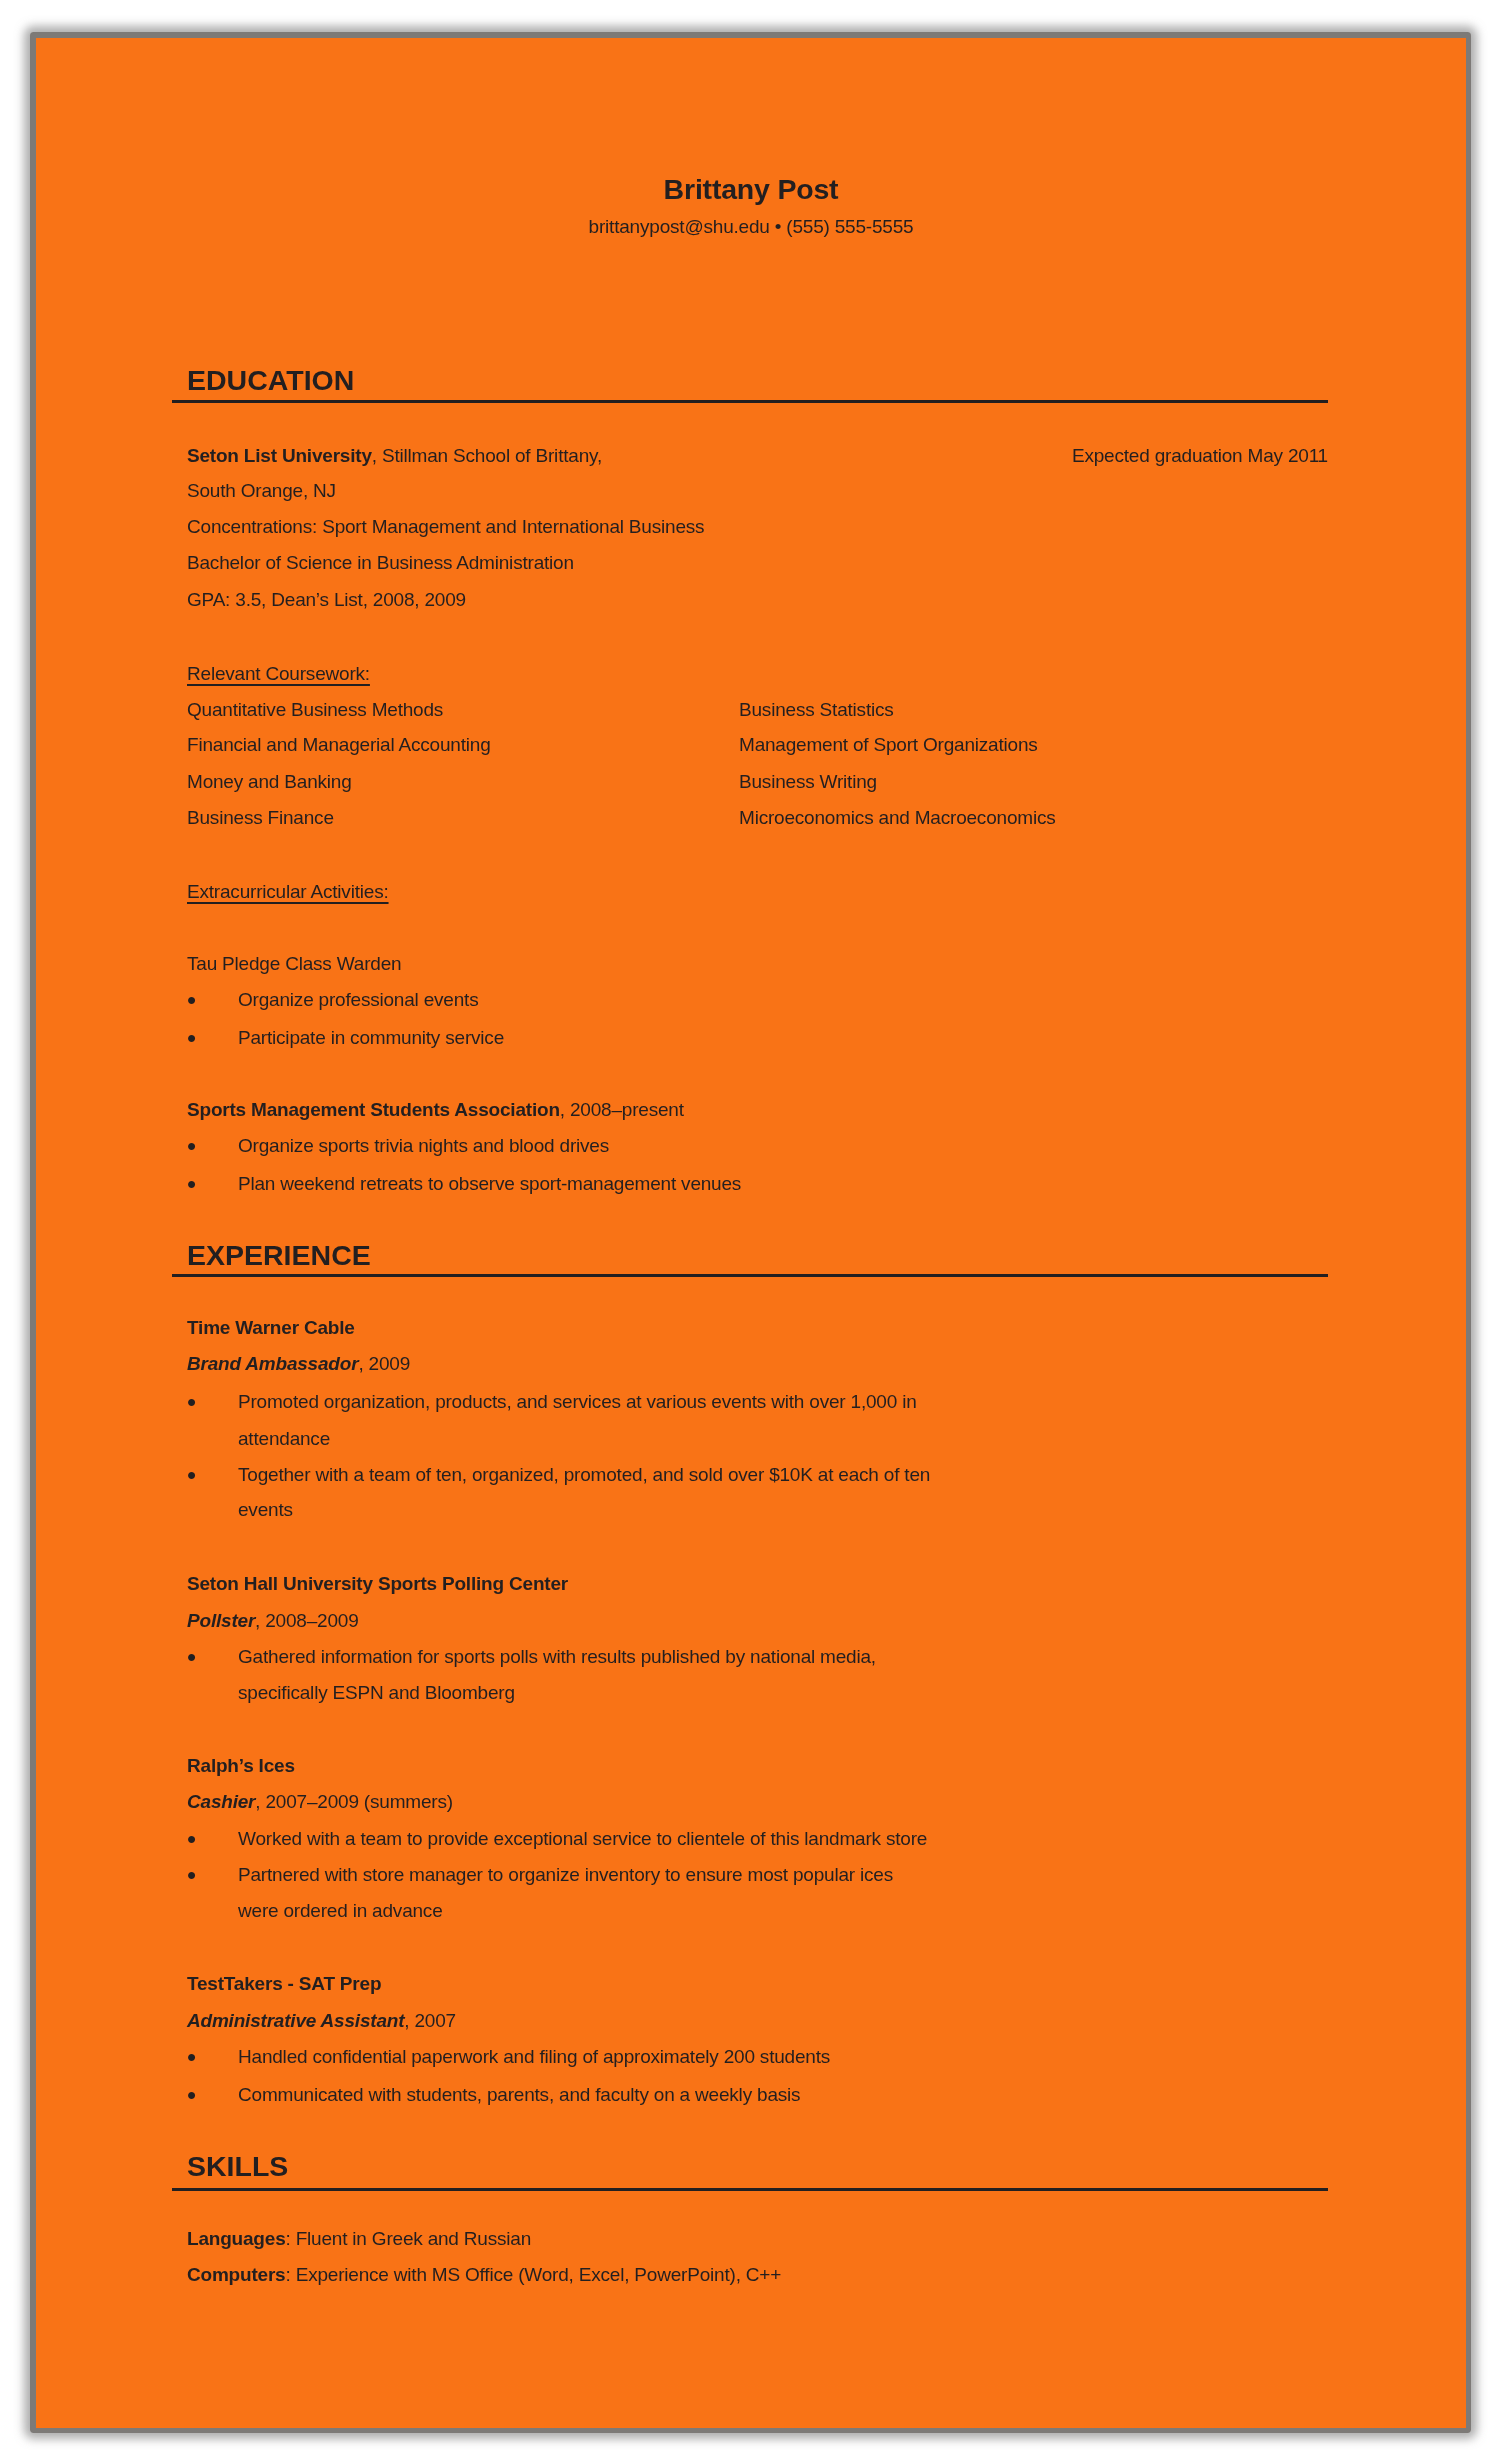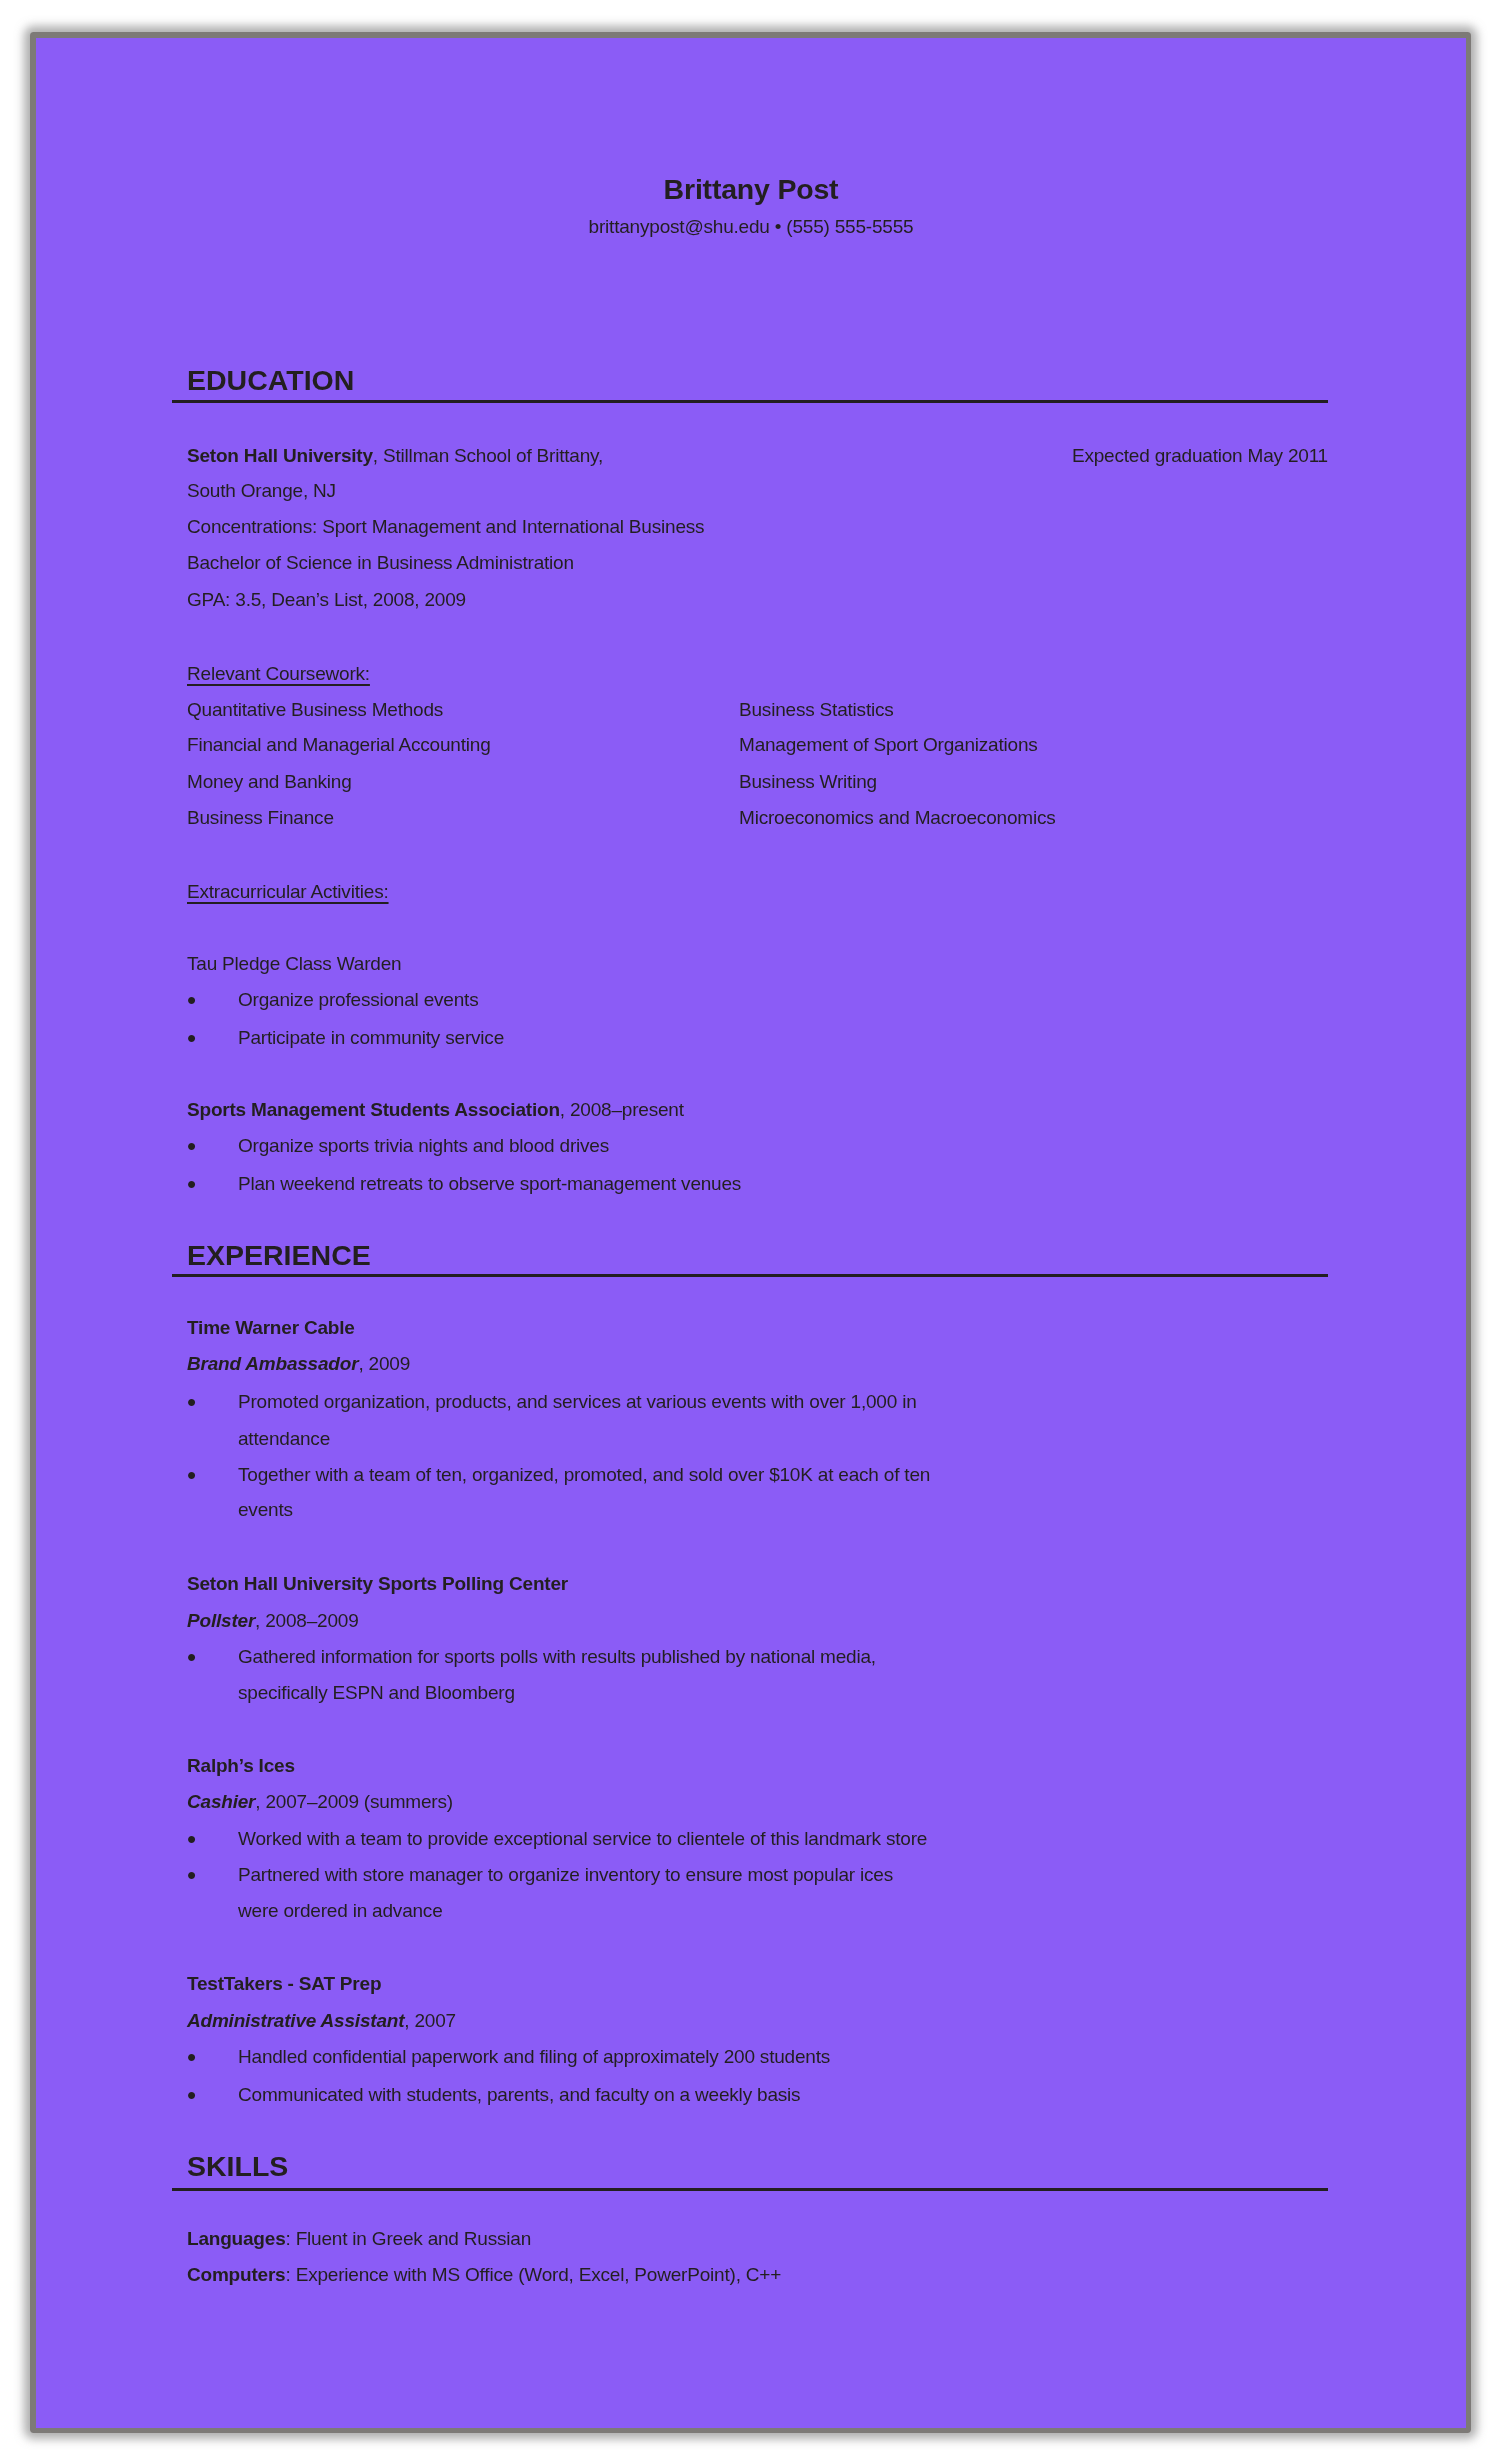--- a/index.html
+++ b/index.html
@@ -4,21 +4,21 @@
 <style>
   html, body { margin: 0; padding: 0; background: #ffffff; }
   body { width: 1500px; height: 2462px; position: relative; overflow: hidden; }
   .shadow {
     position: absolute; left: 30px; top: 32px; width: 1441px; height: 2401px;
     background: #7d7a77; border-radius: 3.7px;
     box-shadow: 0 0 9.2px 5.5px rgba(110,110,110,0.55);
   }
   .paper {
     position: absolute; left: 36px; top: 38px; width: 1430px; height: 2390px;
-    background: #8b5cf6;
+    background: #f97316;
     color: #231f20;
     font-family: "Liberation Sans", sans-serif;
   }
   .ln {
     position: absolute; left: 151px; white-space: nowrap;
     font-size: 19px; line-height: 36px; letter-spacing: -0.2px;
   }
   .ctr { left: 0; width: 1430px; text-align: center; }
   .name { font-weight: bold; font-size: 28.5px; }
   .heading { font-weight: bold; font-size: 28.5px; letter-spacing: 0px; }
@@ -36,21 +36,21 @@
 
 <div class="shadow"></div>
 <div class="paper">
 
   <div class="ln ctr name" style="top:133px">Brittany Post</div>
   <div class="ln ctr" style="top:171px">brittanypost@shu.edu • (555) 555-5555</div>
 
   <div class="ln heading" style="top:324px">EDUCATION</div>
   <div class="rule" style="top:362px"></div>
 
-  <div class="ln" style="top:400px"><span class="b">Seton Hall University</span><span>, Stillman School of Brittany,</span></div>
+  <div class="ln" style="top:400px"><span class="b">Seton List University</span><span>, Stillman School of Brittany,</span></div>
   <div class="ln right" style="top:400px">Expected graduation May 2011</div>
   <div class="ln" style="top:435px">South Orange, NJ</div>
   <div class="ln" style="top:471px">Concentrations: Sport Management and International Business</div>
   <div class="ln" style="top:507px">Bachelor of Science in Business Administration</div>
   <div class="ln" style="top:544px">GPA: 3.5, Dean’s List, 2008, 2009</div>
 
   <div class="ln u" style="top:618px">Relevant Coursework:</div>
   <div class="ln" style="top:654px">Quantitative Business Methods</div>
   <div class="ln" style="top:689px">Financial and Managerial Accounting</div>
   <div class="ln" style="top:726px">Money and Banking</div>

